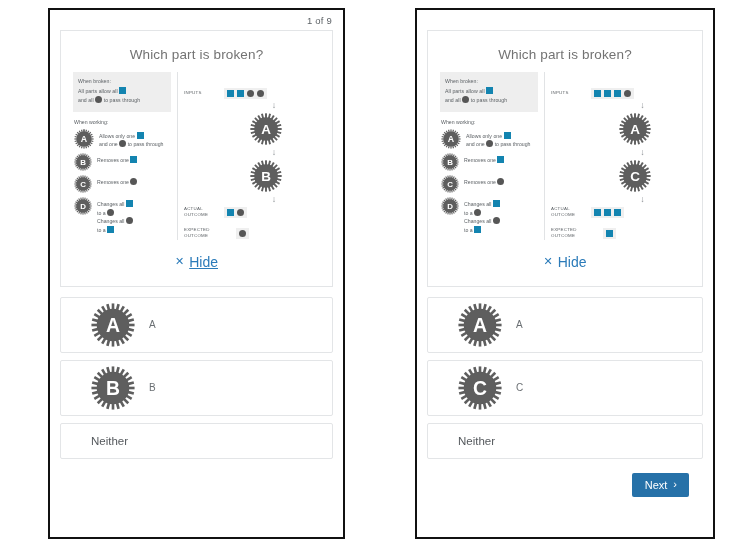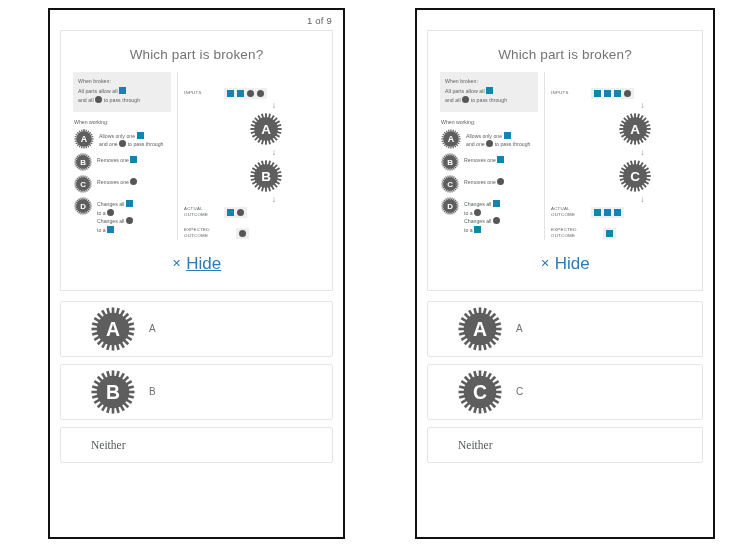--- a/index.html
+++ b/index.html
@@ -30,28 +30,28 @@
 
   .flow{flex:1;display:flex;flex-direction:column;align-items:center;padding-top:16px;position:relative;}
   .flow-row{display:flex;align-items:center;width:100%;justify-content:flex-start;padding-left:6px;box-sizing:border-box;}
   .flow-label{font-size:4.4px;color:#5a5f63;letter-spacing:.25px;line-height:1.45;width:34px;flex:none;}
   .chipbox{background:#efefef;padding:2px 3px;display:inline-flex;gap:3px;align-items:center;margin-left:6px;}
   .arrow{font-size:9px;color:#8b8f93;line-height:1;margin:2px 0 2px 46px;}
   .gearwrap{margin:1px 0 1px 30px;}
 
   .hide-row{display:flex;align-items:center;justify-content:center;gap:5px;padding:12px 0 16px 0;}
   .hide-x{color:#2b7bb9;font-size:11px;line-height:1;}
-  .hide-lbl{color:#2b7bb9;font-size:17px;}
+  .hide-lbl{color:#2b7bb9;font-size:14px;}
   .hide-lbl.u{text-decoration:underline;}
 
   .opts{padding:10px 10px 0 10px;}
   .opt{border:1px solid #e3e5e7;border-radius:2px;background:#fff;height:56px;display:flex;align-items:center;padding-left:30px;margin-bottom:7px;box-sizing:border-box;gap:14px;}
   .opt.plain{height:36px;padding-left:30px;}
   .opt-lbl{font-size:10px;color:#6a6f73;}
-  .opt-lbl.big{font-size:11.5px;color:#55595d;font-family:Liberation Serif, serif;}
+  .opt-lbl.big{font-size:11.5px;color:#55595d;}
 
   .nextrow{display:flex;justify-content:flex-end;padding:7px 14px 0 0;}
   .next-btn{background:#2671a8;color:#ffffff;font-size:11px;padding:6px 12px 6px 13px;border-radius:2px;display:inline-flex;align-items:center;gap:6px;border:none;}
   .chev{font-size:11px;line-height:1;}
 
   .gear{display:block;}
   .gear text{font-family:"Liberation Sans",sans-serif;fill:#ffffff;font-weight:bold;text-anchor:middle;}
 </style>
 </head>
 <body>
@@ -785,16 +785,22 @@
           </g>
           <text x="50" y="66" font-size="44">C</text>
         </svg>
         <span class="opt-lbl">C</span>
       </div>
 
       <div class="opt plain">
         <span class="opt-lbl big">Neither</span>
       </div>
 
+      <div class="nextrow">
+        <div class="next-btn">
+          <span>Next</span>
+          <span class="chev">›</span>
+        </div>
+      </div>
     </div>
   </div>
 
 </div>
 
 </body></html>

